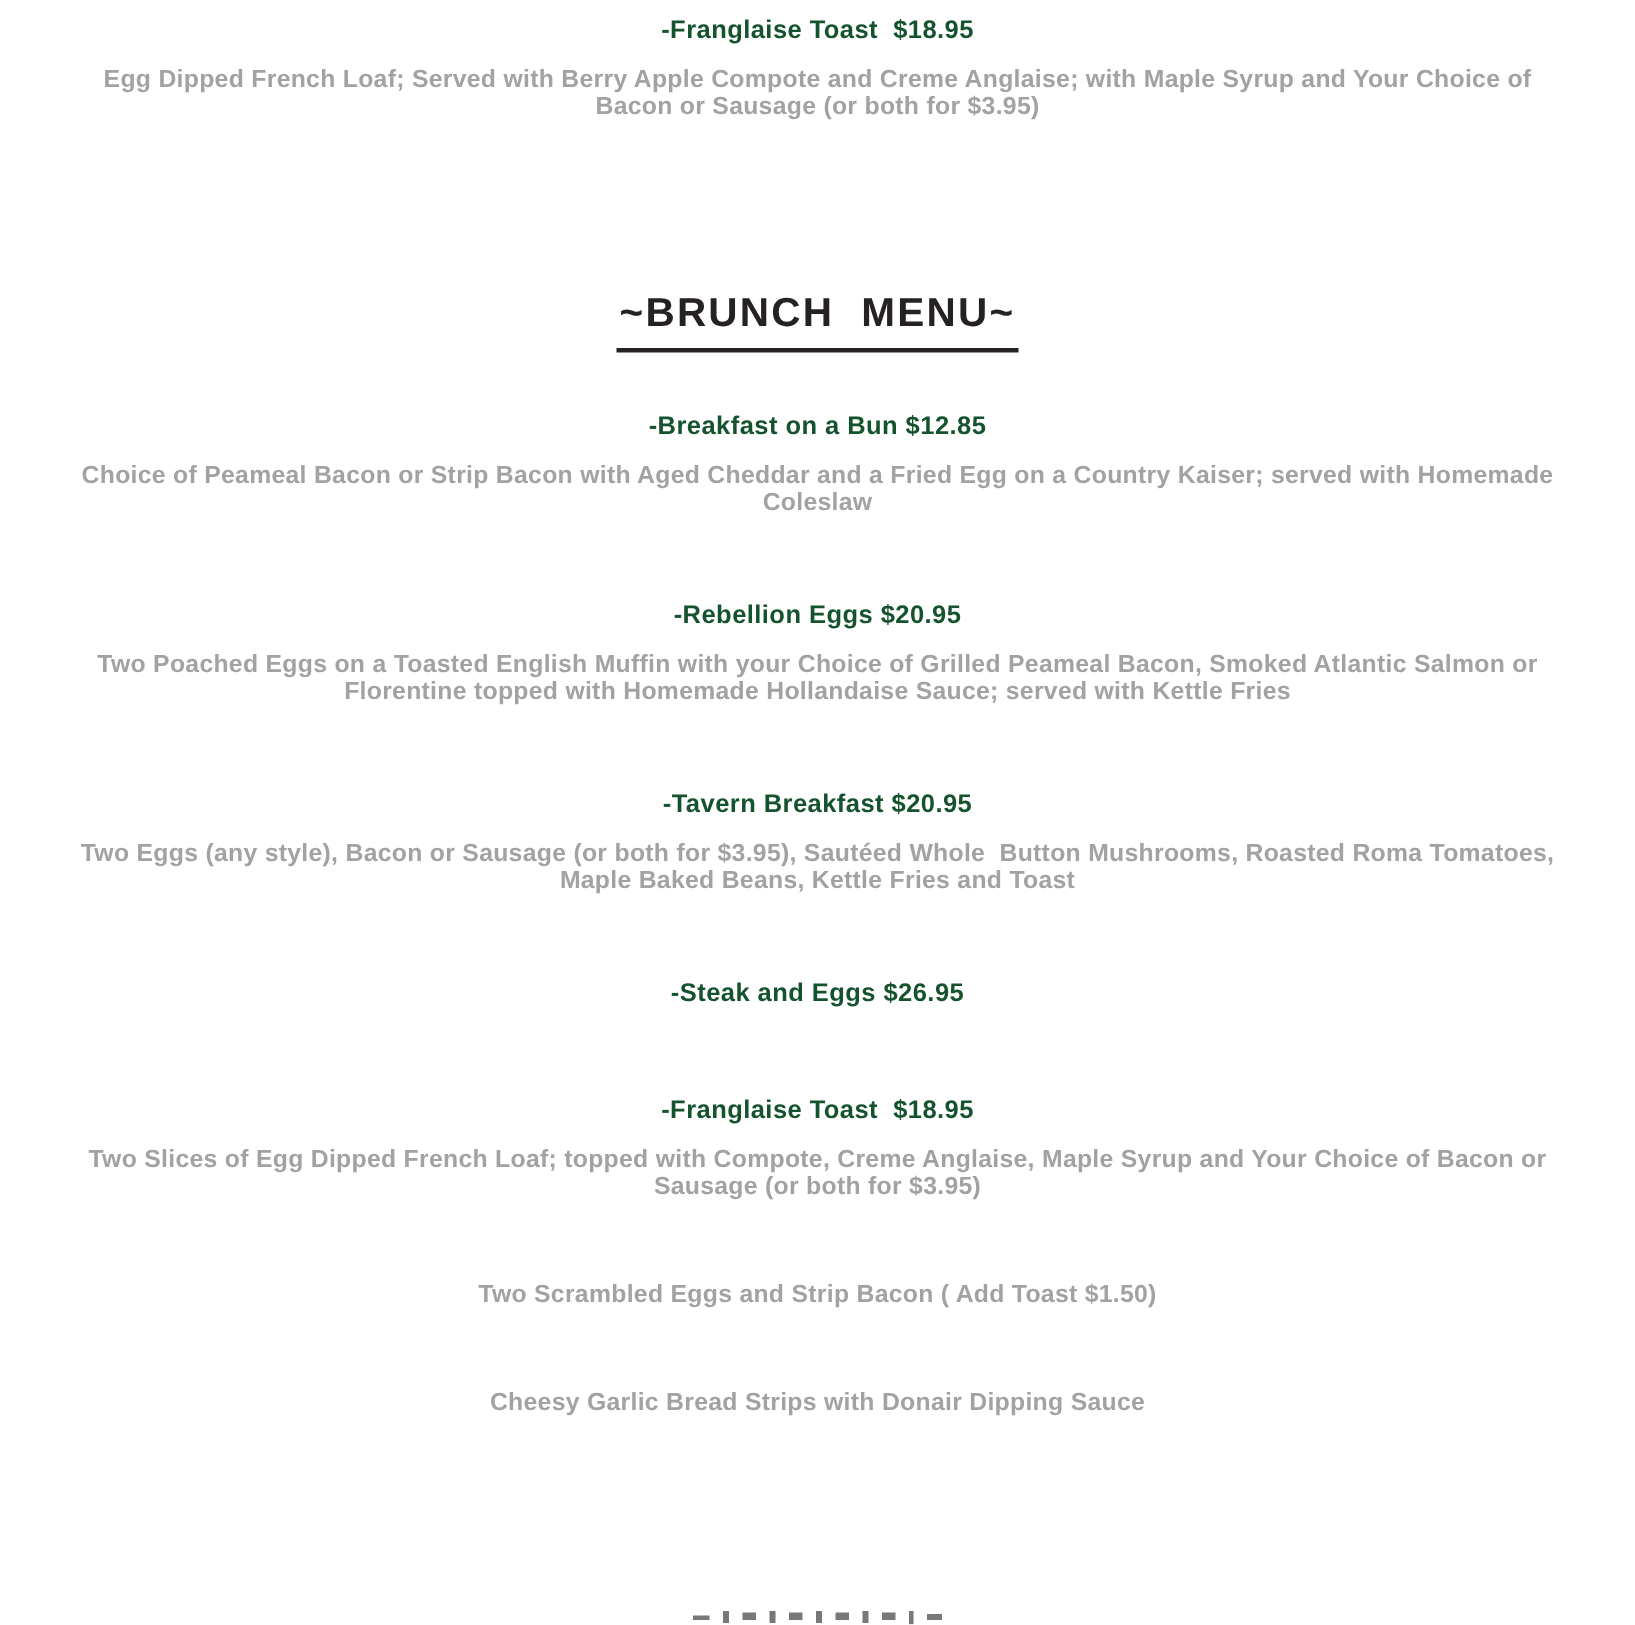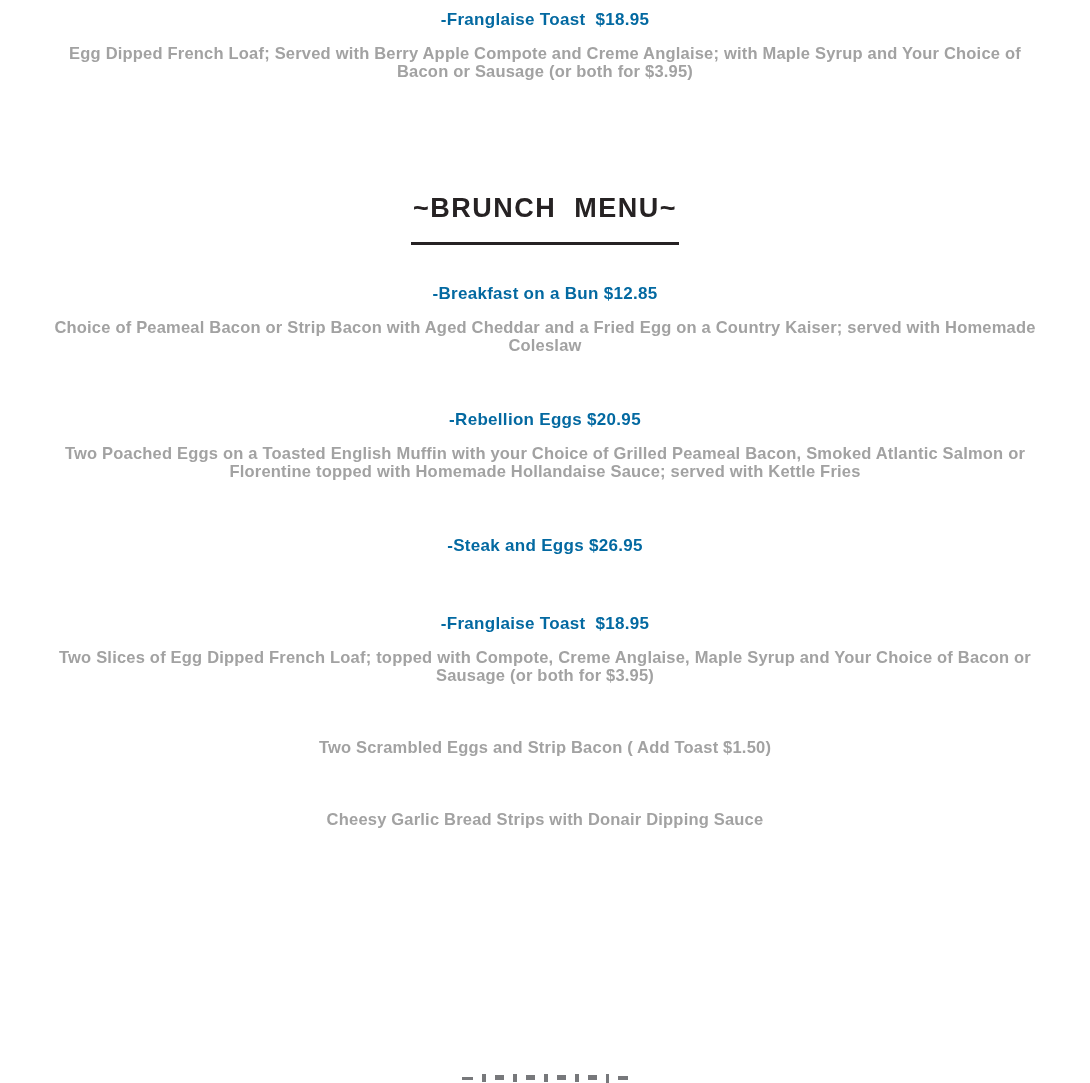--- a/index.html
+++ b/index.html
@@ -19,21 +19,21 @@
     height: 1083px;
     overflow: hidden;
     text-align: center;
     padding-top: 8px;
     box-sizing: border-box;
     position: relative;
   }
   .item-heading {
     font-size: 17px;
     font-weight: bold;
-    color: #0369a1;
+    color: #14532d;
     line-height: 24px;
     letter-spacing: 0.3px;
     margin: 0 0 12px 0;
     white-space: pre-wrap;
   }
   .item-desc {
     font-size: 16.5px;
     font-weight: bold;
     color: #a2a2a2;
     line-height: 18px;
@@ -49,21 +49,21 @@
     margin: 96px 0 19px 0;
   }
   .section-title {
     display: inline-block;
     font-size: 27px;
     font-weight: bold;
     color: #262223;
     line-height: 29px;
     letter-spacing: 1.5px;
     border-bottom: 3px solid #262223;
-    padding: 0 2px 19px 2px;
+    padding: 0 2px 9px 2px;
     white-space: pre-wrap;
   }
   
   .cutoff-fragment {
     position: absolute;
     left: 0;
     right: 0;
     bottom: 0;
     height: 9px;
     display: flex;
@@ -95,20 +95,24 @@
   <div class="menu-item">
     <h3 class="item-heading">-Breakfast on a Bun $12.85</h3>
     <p class="item-desc">Choice of Peameal Bacon or Strip Bacon with Aged Cheddar and a Fried Egg on a Country Kaiser; served with Homemade Coleslaw</p>
   </div>
 
   <div class="menu-item">
     <h3 class="item-heading">-Rebellion Eggs $20.95</h3>
     <p class="item-desc">Two Poached Eggs on a Toasted English Muffin with your Choice of Grilled Peameal Bacon, Smoked Atlantic Salmon or Florentine topped with Homemade Hollandaise Sauce; served with Kettle Fries</p>
   </div>
 
+  <div class="menu-item">
+    <h3 class="item-heading">-Tavern Breakfast $20.95</h3>
+    <p class="item-desc">Two Eggs (any style), Bacon or Sausage (or both for $3.95), Sautéed Whole  Button Mushrooms, Roasted Roma Tomatoes, Maple Baked Beans, Kettle Fries and Toast</p>
+  </div>
 
   <div class="menu-item">
     <h3 class="item-heading">-Steak and Eggs $26.95</h3>
   </div>
 
   <div class="menu-item">
     <h3 class="item-heading">-Franglaise Toast  $18.95</h3>
     <p class="item-desc">Two Slices of Egg Dipped French Loaf; topped with Compote, Creme Anglaise, Maple Syrup and Your Choice of Bacon or Sausage (or both for $3.95)</p>
   </div>
 

